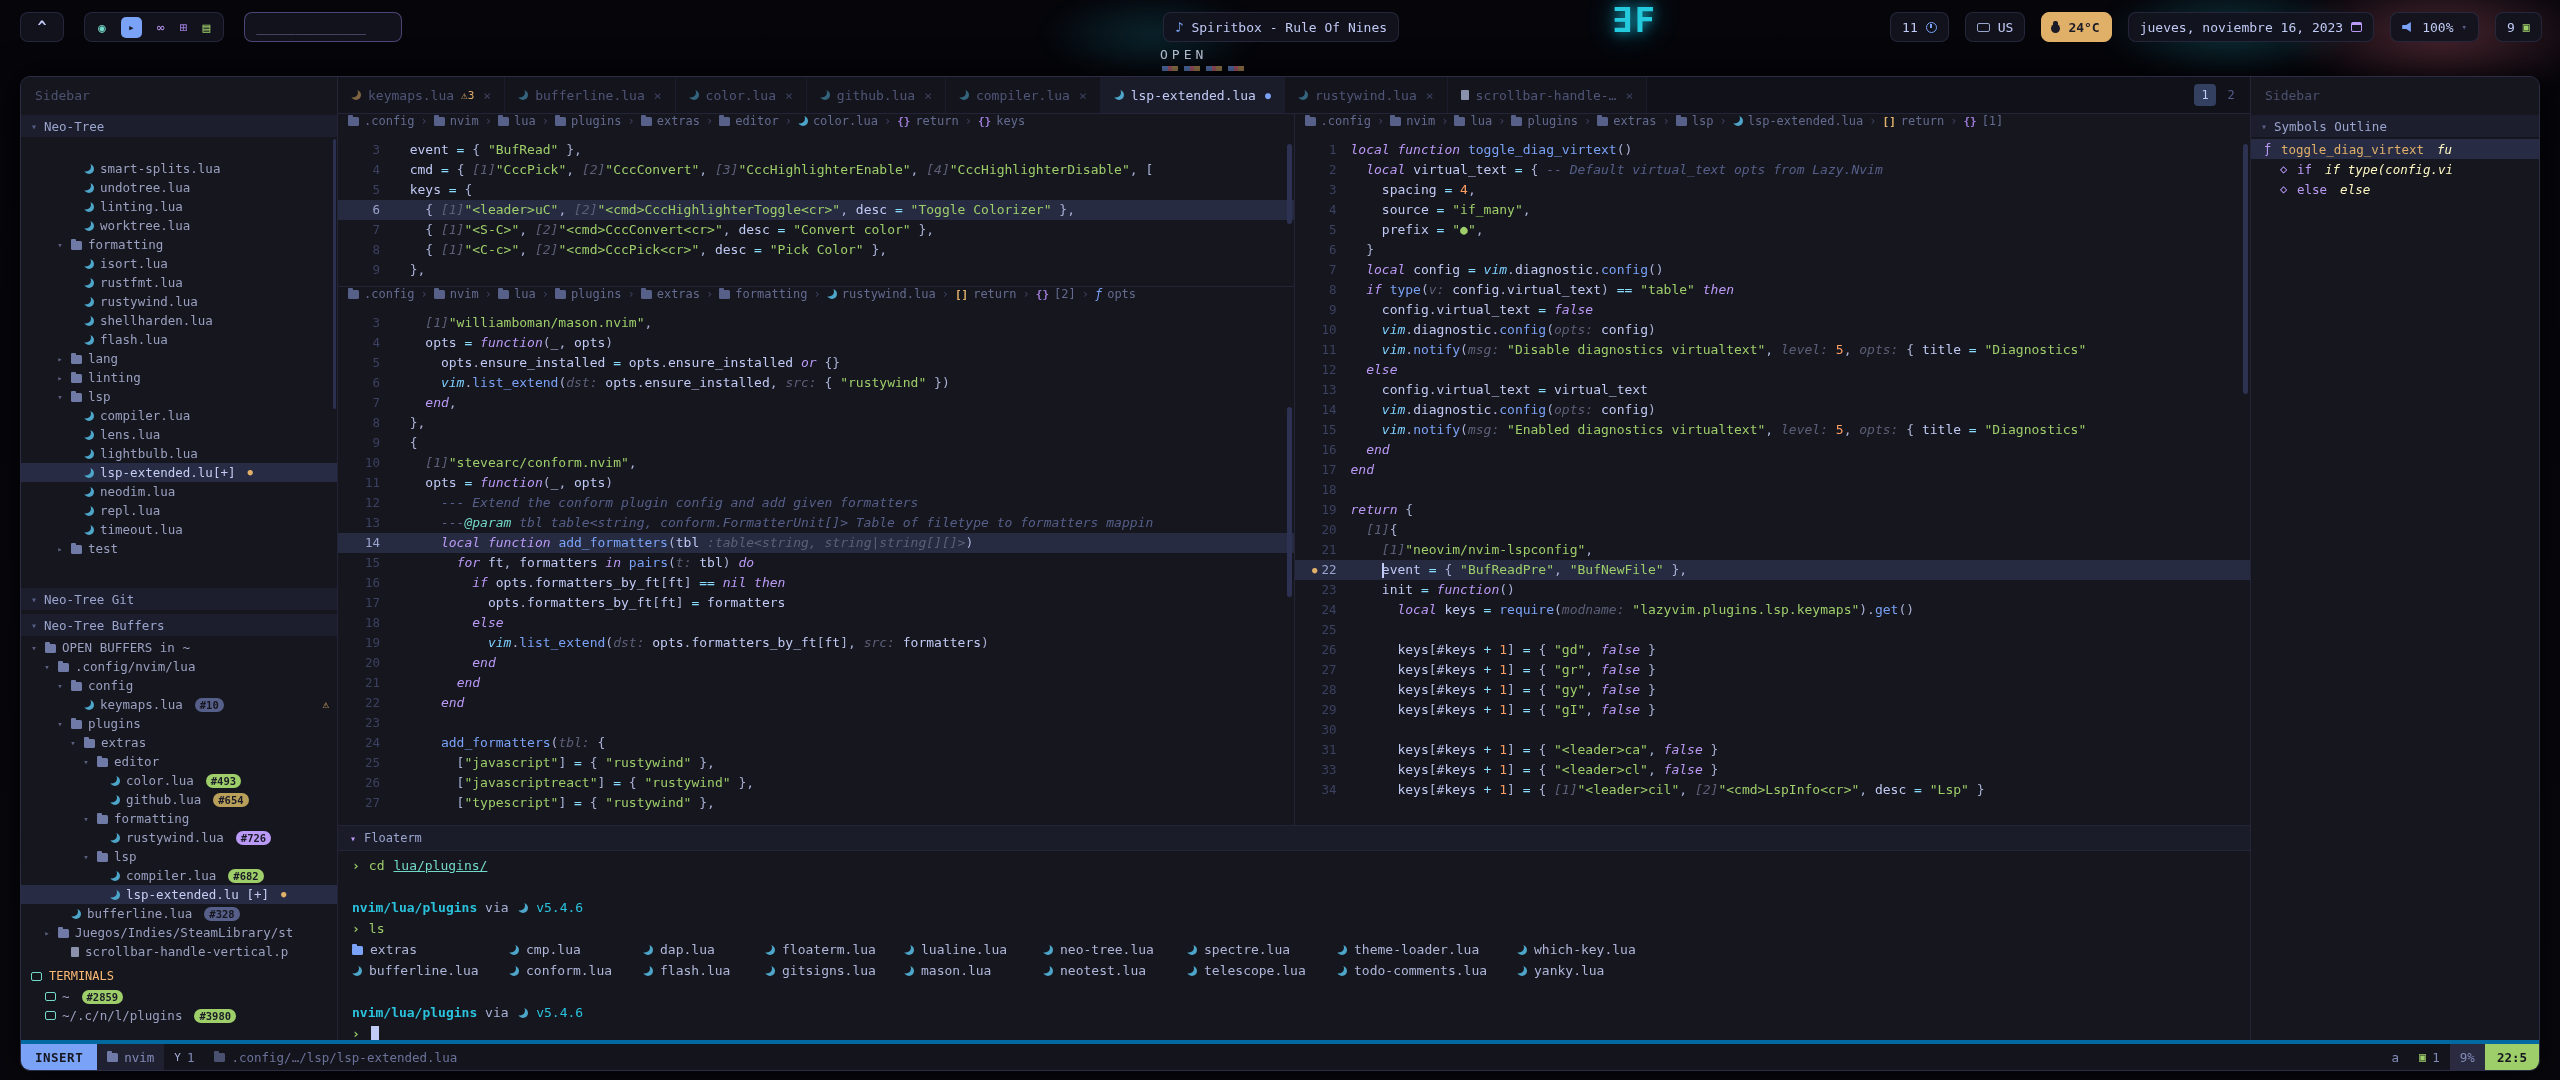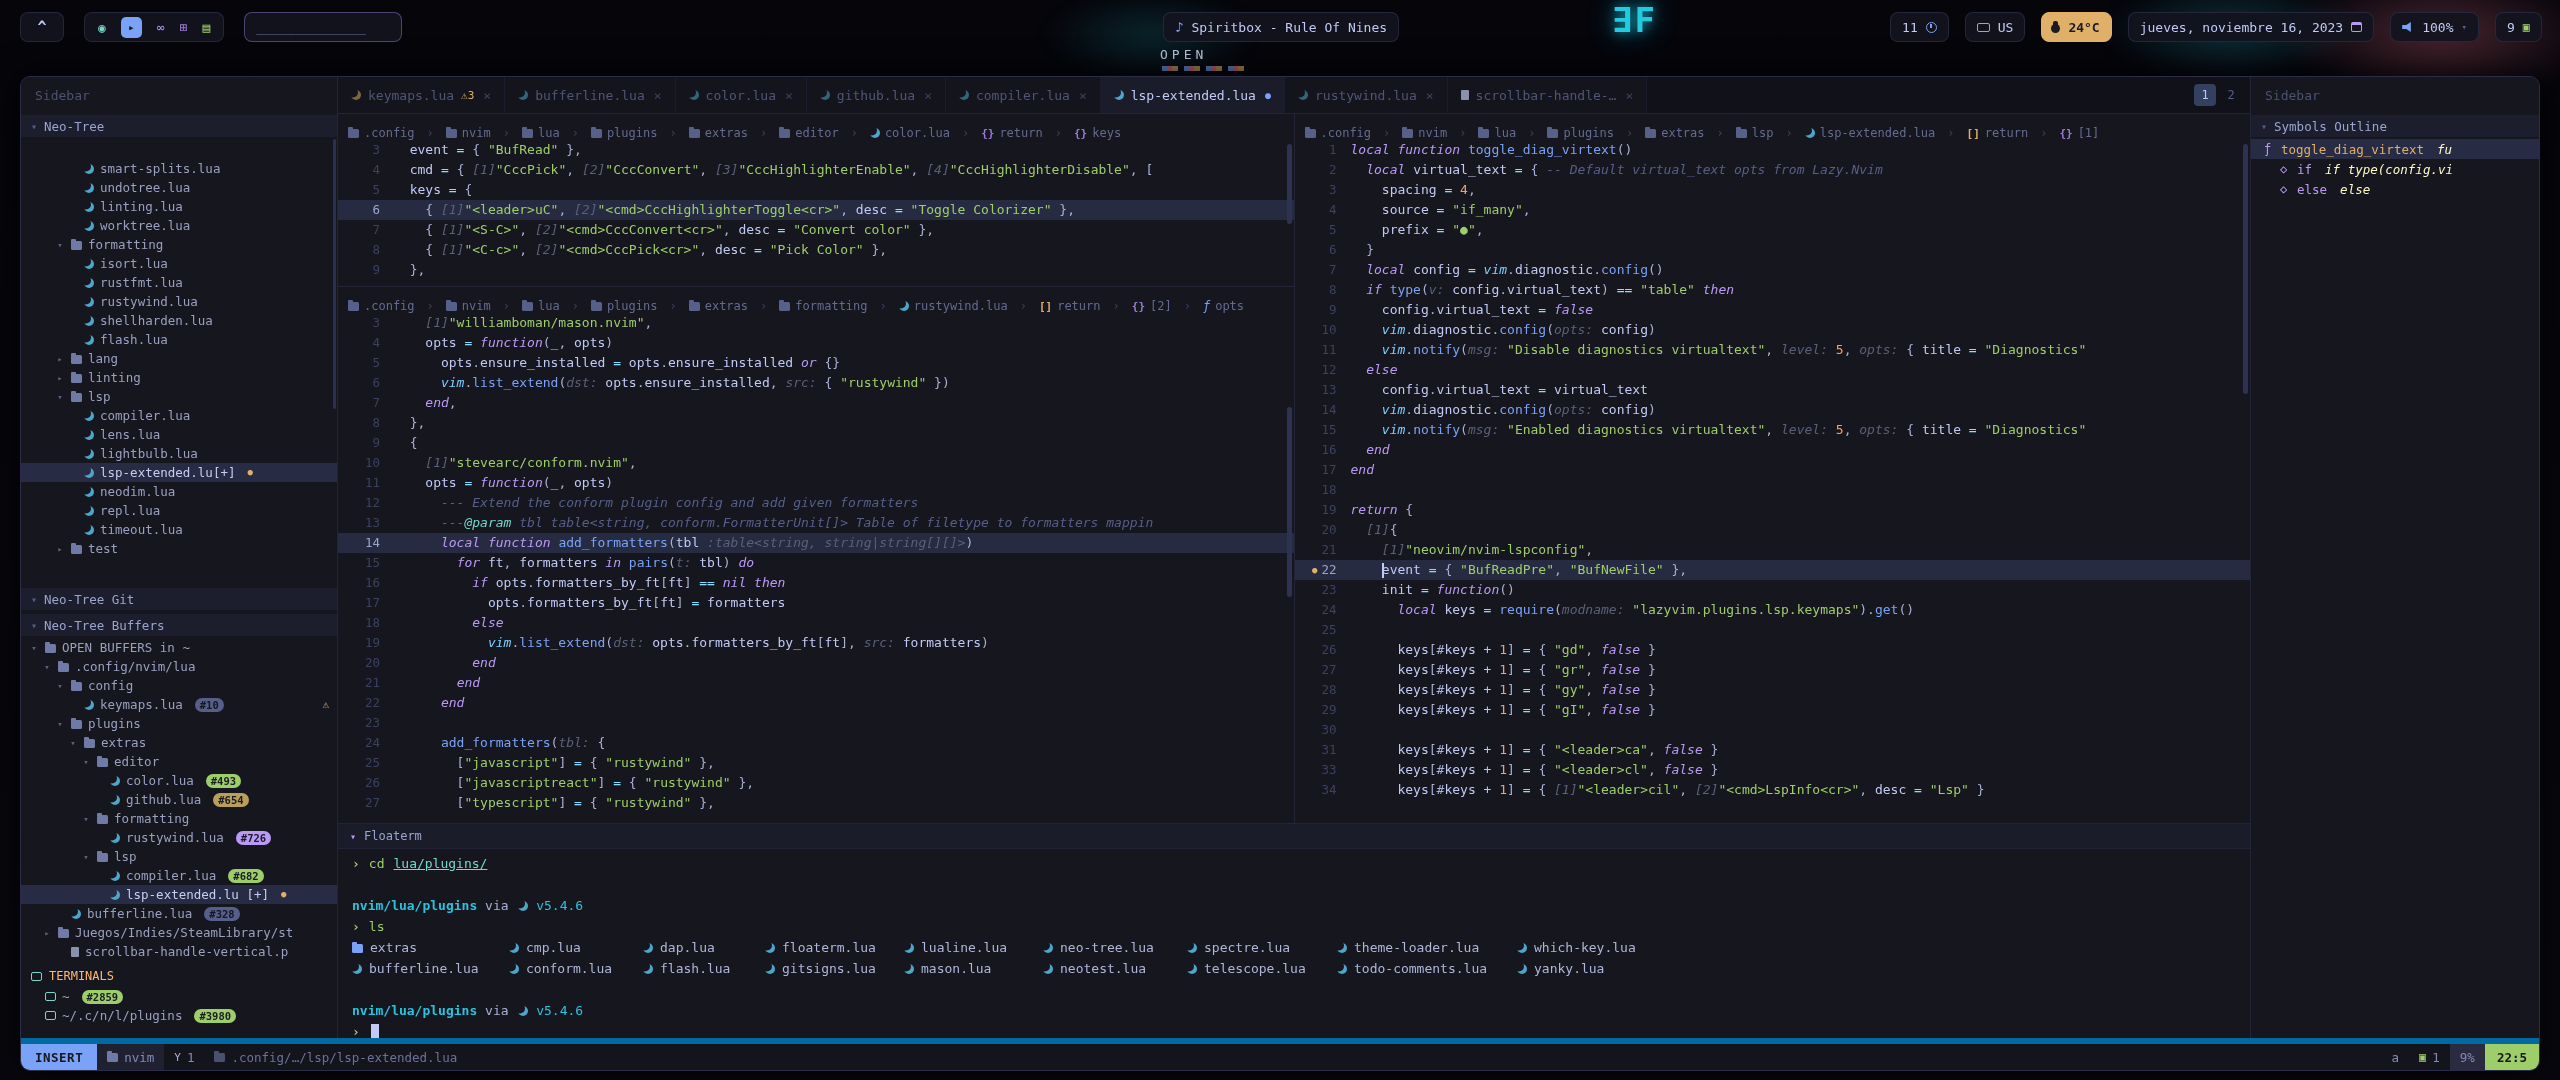--- a/index.html
+++ b/index.html
@@ -101,22 +101,22 @@
   .tp{width:22px;height:22px;display:flex;align-items:center;justify-content:center;border-radius:4px;color:#565f89;font-size:12px}
   .tp.active{background:#33405f;color:#c0caf5}
   
   .splits{flex:1;display:flex;min-height:0}
   .col{flex:1;display:flex;flex-direction:column;min-width:0}
   .col-l{border-right:1px solid #232438}
   .pane{position:relative;overflow:hidden;background:#16161e}
   .pane1{height:172px;flex:none;border-bottom:1px solid #232438}
   .pane2{flex:1}
   .pane3{flex:1}
-  .winbar{height:26px;display:flex;align-items:flex-end;padding:0 10px;font-size:12px;color:#636b90;
-          gap:12px;white-space:nowrap;overflow:hidden}
+  .winbar{height:26px;display:flex;align-items:flex-start;padding:0 10px;font-size:12px;color:#636b90;
+          gap:6px;white-space:nowrap;overflow:hidden}
   .crumb{display:flex;align-items:center;gap:5px}
   .csep{color:#3b4261}
   .winbar .ic-folder{color:#566089}
   .pbody{font-size:13px;line-height:20px}
   .cline{display:flex;white-space:pre}
   .cline.cur{background:#262b42}
   .gut{width:56px;flex:none;display:flex;justify-content:flex-end;align-items:center;gap:4px;
        padding-right:14px;color:#3b4261;font-size:12.5px;box-sizing:border-box}
   .cline.cur .gut{color:#9aa5ce}
   .sign{color:#e0af68;font-size:9px}
@@ -156,21 +156,21 @@
   .tver{color:#2ac3de}
   .mmoon{margin-left:2px}
   .blockcur{width:8px;height:16px;background:#c0caf5;display:inline-block;margin-left:2px}
   
   .ol-row{height:20px;display:flex;align-items:center;gap:7px;font-size:12.5px;padding-right:6px;
           white-space:nowrap;overflow:hidden;flex:none}
   .ol-row.sel{background:#272c44}
   .ol-ic{width:13px;text-align:center;flex:none;font-size:12px}
   .ol-hint{color:#fef9c3;font-style:italic;margin-left:6px;overflow:hidden;text-overflow:ellipsis}
   
-  .statusline{height:26px;display:flex;align-items:center;background:#14141d;border-top:6px solid #0369a1;
+  .statusline{height:26px;display:flex;align-items:center;background:#14141d;border-top:4px solid #0369a1;
               font-size:12.5px;color:#828bb8;flex:none}
   .st-mode{background:#7aa2f7;color:#15161e;font-weight:bold;padding:0 14px;height:100%;
            display:flex;align-items:center;letter-spacing:.5px}
   .st-seg{display:flex;align-items:center;gap:6px;padding:0 10px;height:100%}
   .st-cwd{background:#1f2030}
   .st-path{color:#6b7299}
   .dimf{color:#4a5070}
   .br{font-size:11px;color:#a9b1d6}
   .sp{flex:1}
   .st-scrollpct{background:#2a2b40}

